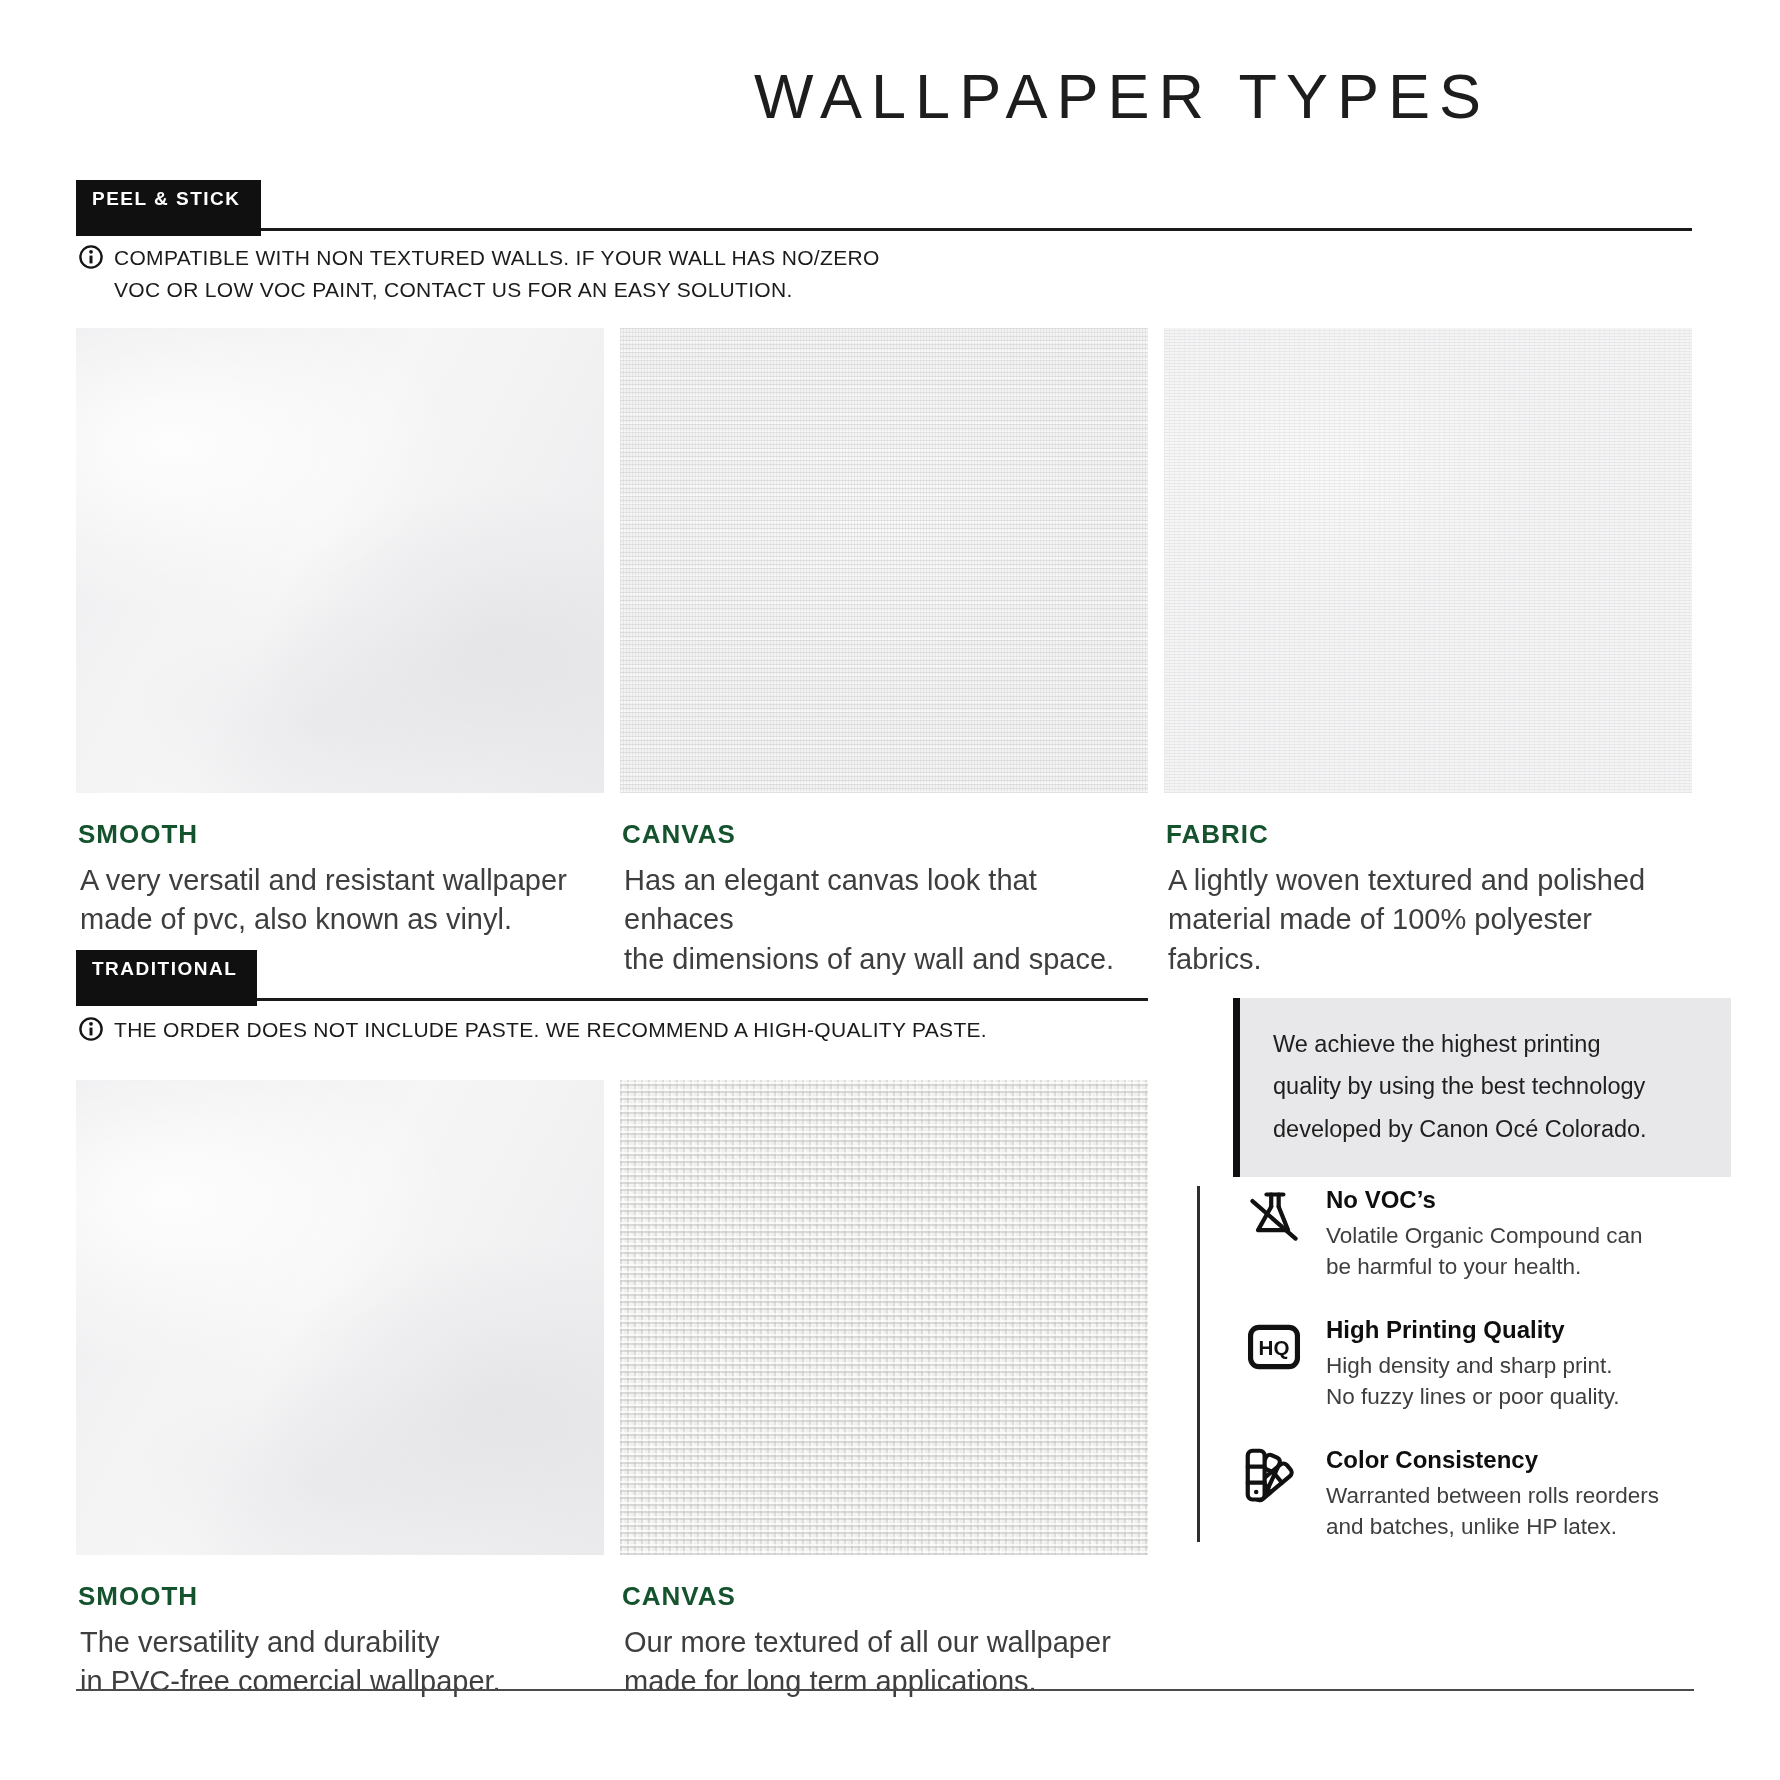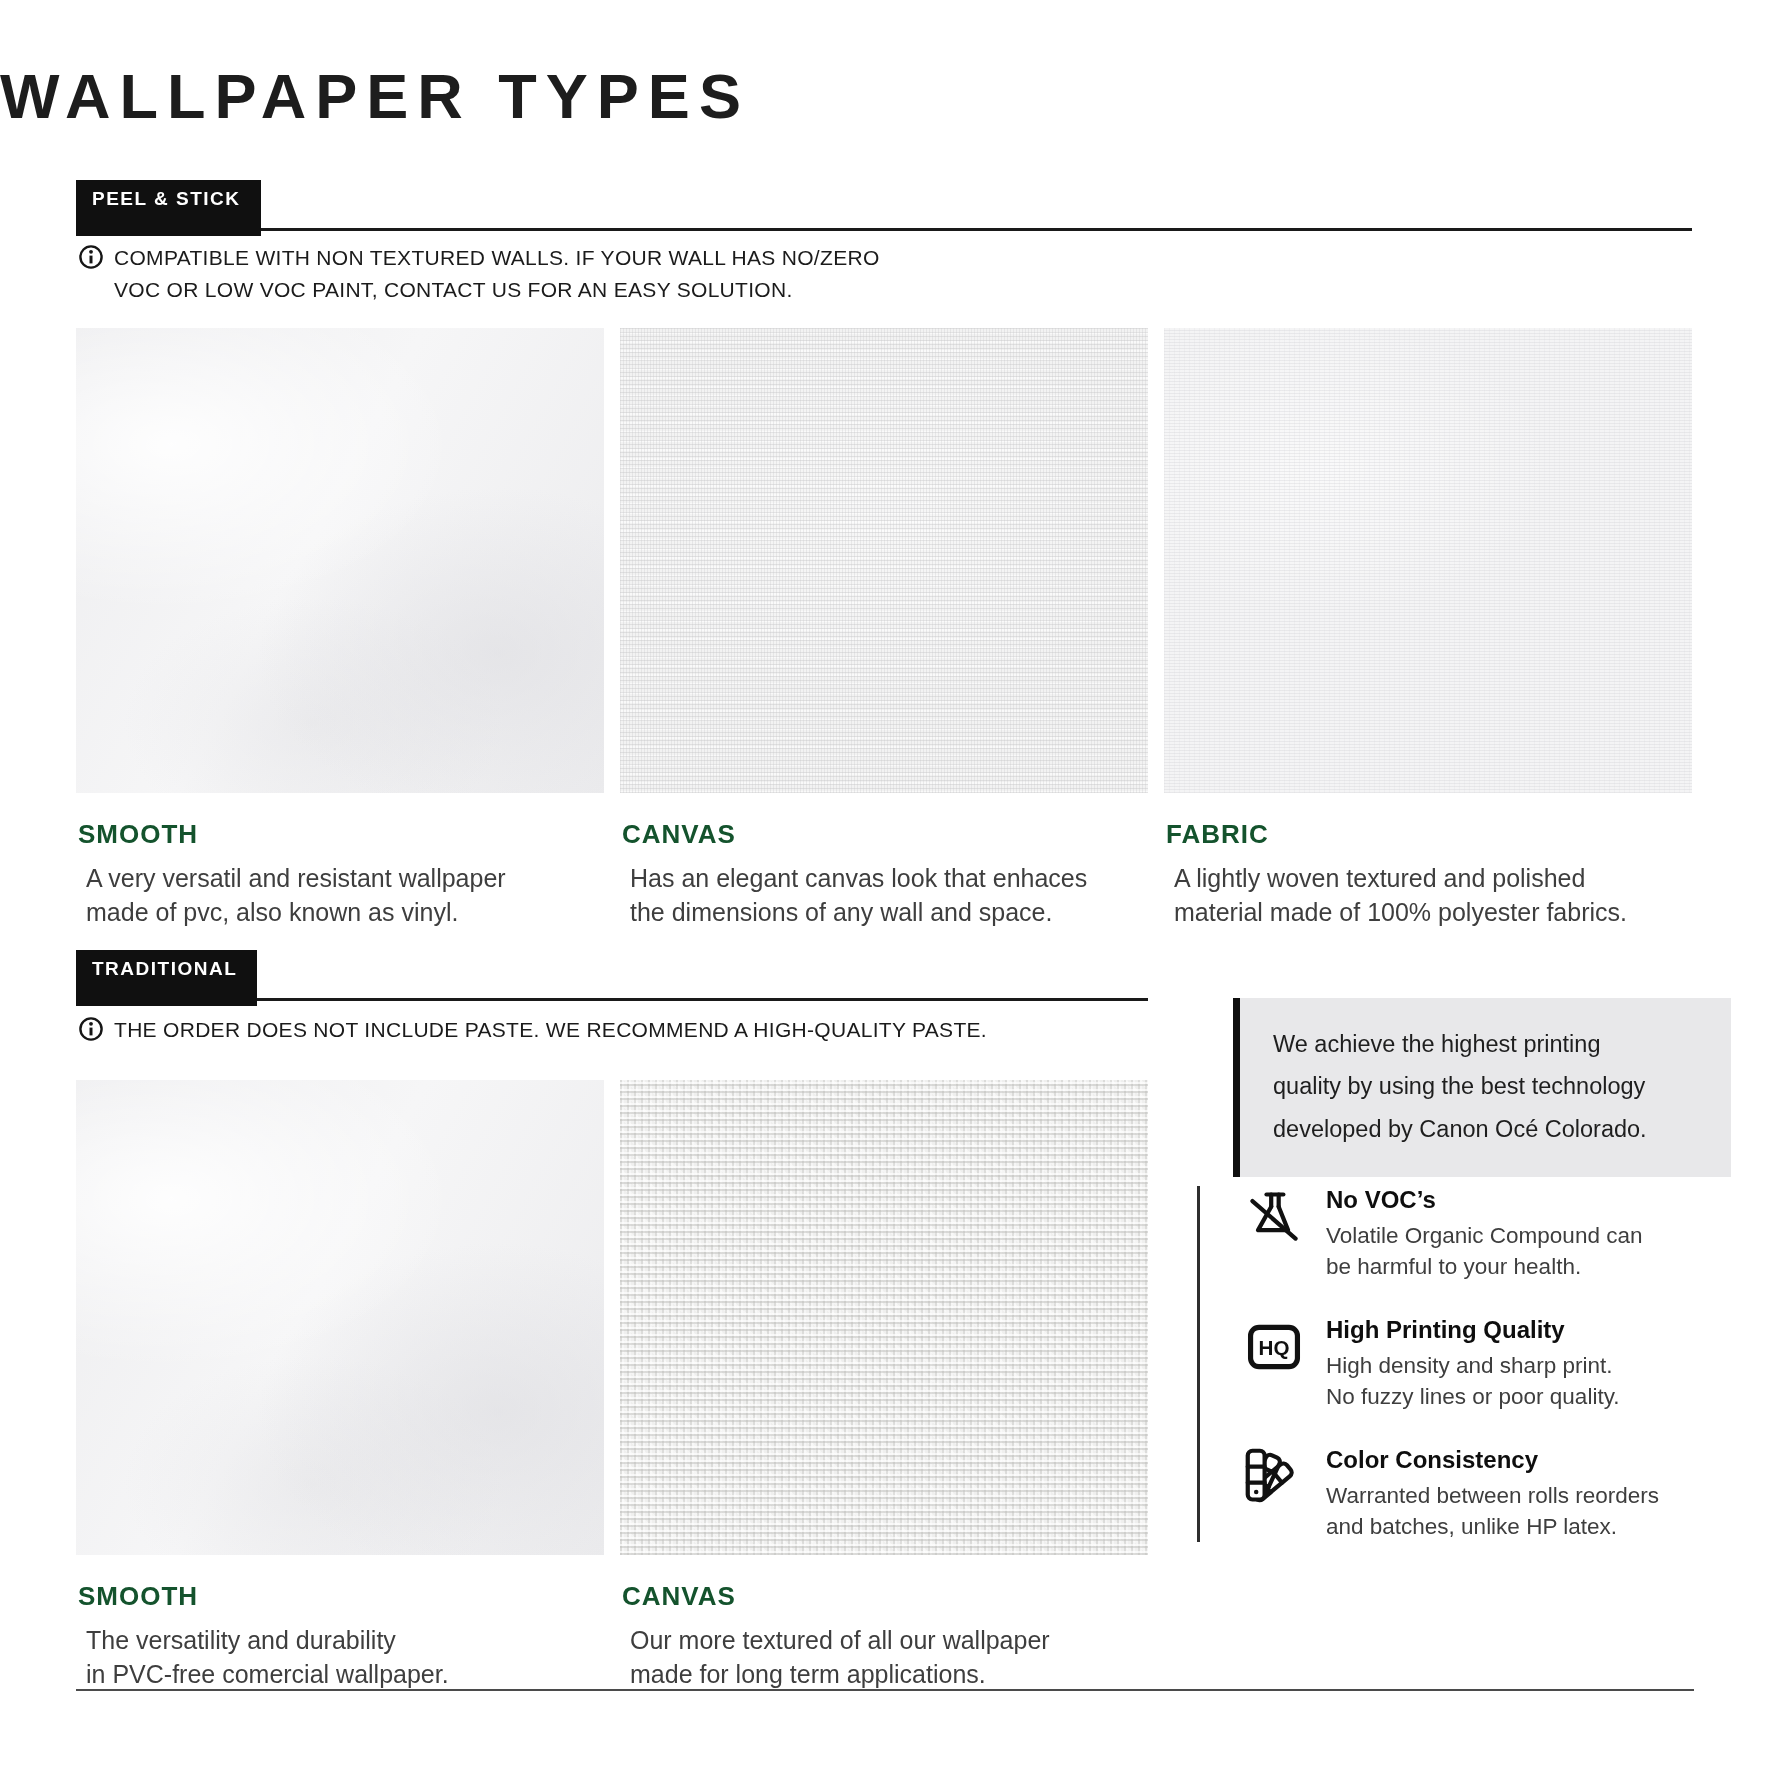--- a/index.html
+++ b/index.html
@@ -1,21 +1,21 @@
 <!DOCTYPE html>
 <html><head>
 <meta charset="utf-8">
 <style>
   html,body { margin:0; padding:0; background:#ffffff; }
   body { width:1780px; height:1780px; font-family:"Liberation Sans", sans-serif; color:#1c1c1c; }
   .page { position:relative; width:1780px; height:1780px; overflow:hidden; background:#ffffff; }
 
   
-  .title { position:absolute; top:60px; left:0; width:1490px; text-align:left;
-           font-size:63px; font-weight:700; letter-spacing:9px; color:#1d1d1d; }
+  .title { position:absolute; top:60px; left:0; width:1490px; text-align:right;
+           font-size:63px; font-weight:400; letter-spacing:9px; color:#1d1d1d; }
 
   
   .sec-header { position:absolute; left:76px; border-bottom:3px solid #1a1a1a; height:40px; }
   #ps-header   { top:188px; width:1616px; }
   #trad-header { top:958px; width:1072px; }
   .sec-label { position:absolute; left:0; bottom:-8px; background:#101010; color:#ffffff;
                font-size:19px; font-weight:700; letter-spacing:1.5px; padding:9px 20px 28px 16px;
                line-height:1; white-space:nowrap; }
 
   
@@ -26,21 +26,21 @@
   .note svg  { margin-top:2px; flex:0 0 auto; }
 
   
   .row { position:absolute; display:flex; gap:16px; }
   #ps-row   { left:76px; top:328px;  width:1616px; }
   #trad-row { left:76px; top:1080px; width:1072px; }
   .card { flex:1; min-width:0; }
   .swatch { width:100%; height:465px; }
   #trad-row .swatch { height:475px; }
   .swatch-name { margin:26px 0 0 2px; font-size:26px; font-weight:700; letter-spacing:1px; color:#14532d; }
-  .swatch-desc { margin:11px 0 0 10px; font-size:25px; line-height:1.36; color:#3e3e3e; white-space:pre-line; }
+  .swatch-desc { margin:11px 0 0 4px; font-size:29px; line-height:1.36; color:#3e3e3e; white-space:pre-line; }
 
   
   .tex-smooth {
     background-color:#f0f0f1;
     background-image:
       radial-gradient(90% 60% at 18% 25%, rgba(255,255,255,.9) 0%, rgba(255,255,255,0) 60%),
       radial-gradient(70% 55% at 80% 70%, rgba(220,220,224,.55) 0%, rgba(220,220,224,0) 65%),
       radial-gradient(60% 45% at 45% 85%, rgba(226,226,229,.5) 0%, rgba(226,226,229,0) 60%),
       linear-gradient(118deg, #ededef 0%, #f6f6f7 45%, #ebebed 100%);
   }

